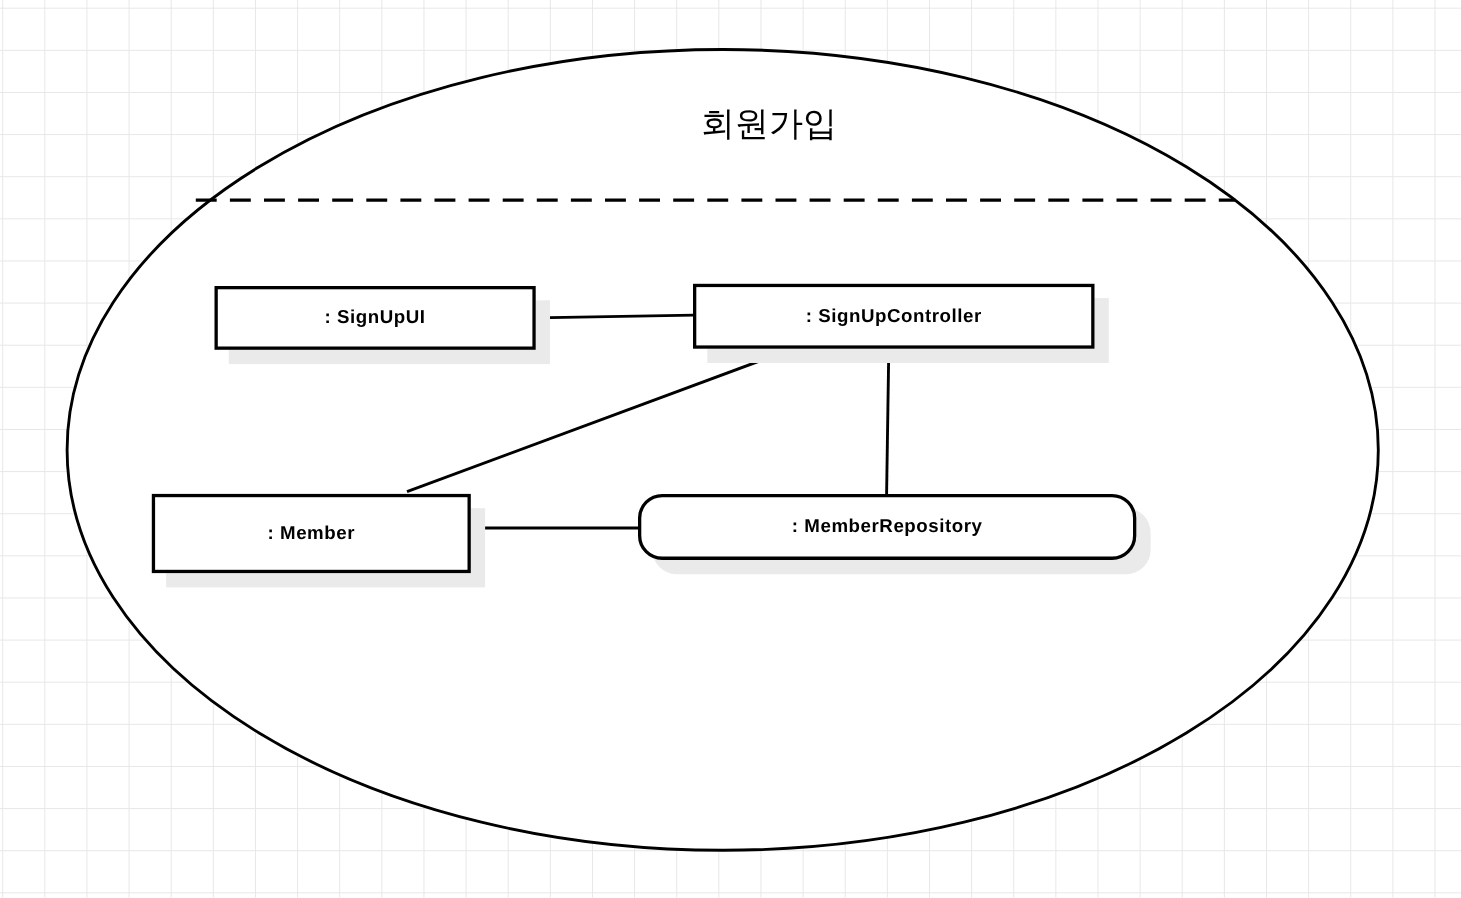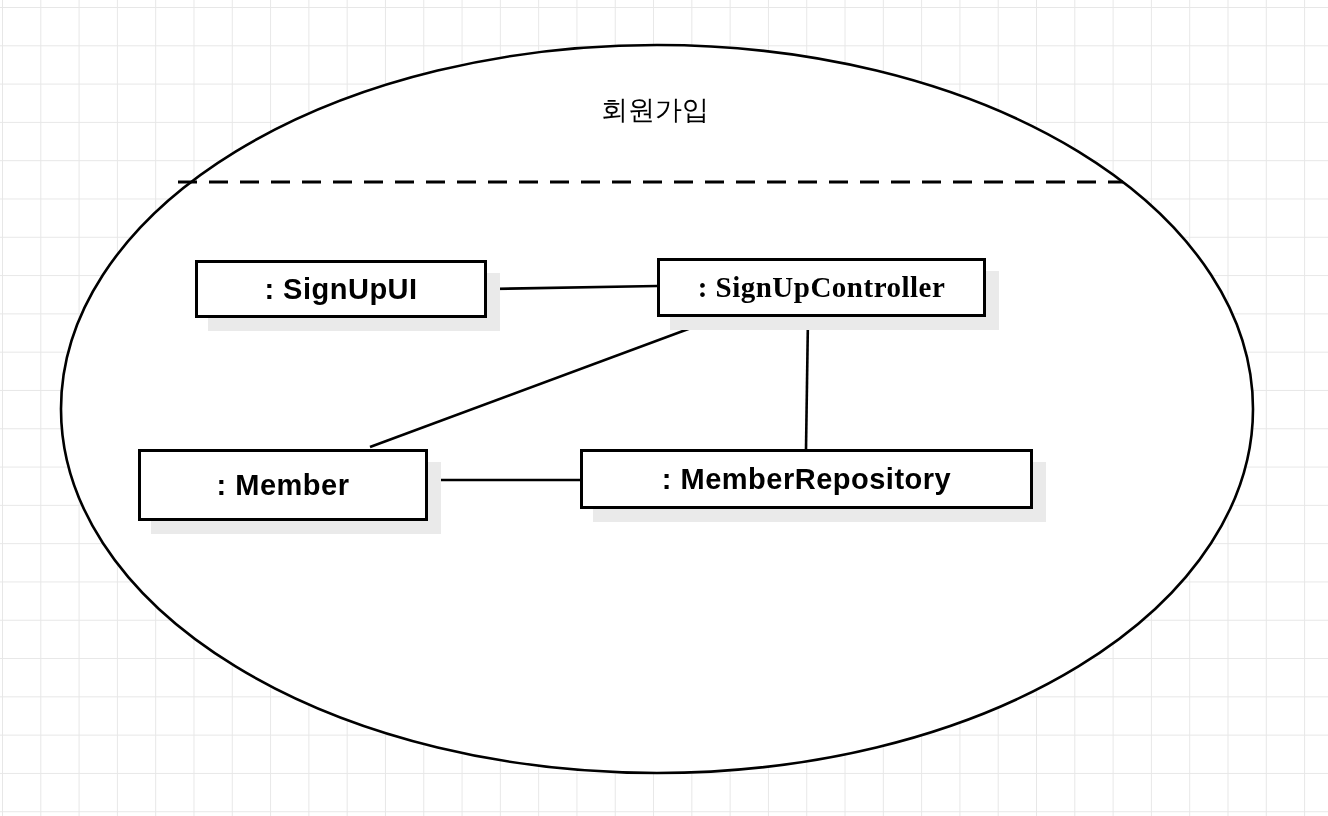--- a/index.html
+++ b/index.html
@@ -31,36 +31,36 @@
   .node-box {
     position: absolute;
     box-sizing: border-box;
     background: #ffffff;
     border: 3px solid #000000;
     box-shadow: 13px 13px 0 0 #eaeaea;
     display: flex;
     align-items: center;
     justify-content: center;
     font-weight: bold;
-    font-size: 29px;
+    font-size: 17px;
     color: #000000;
     white-space: nowrap;
     letter-spacing: 0.5px;
   }
   .node-signup-ui          { left: 195px; top: 260px; width: 292px; height: 58px; }
-  .node-signup-controller  { left: 657px; top: 258px; width: 329px; height: 59px; font-family: Liberation Serif, serif; }
+  .node-signup-controller  { left: 630px; top: 258px; width: 365px; height: 59px; }
   .node-member             { left: 138px; top: 449px; width: 290px; height: 72px; }
-  .node-member-repository  { left: 580px; top: 449px; width: 453px; height: 60px; }
+  .node-member-repository  { left: 580px; top: 449px; width: 453px; height: 60px; border-radius: 22px; }
   .ellipse-title {
     position: absolute;
     left: 601px;
     top: 92px;
     width: 160px;
-    text-align: left;
-    font-size: 27px;
+    text-align: right;
+    font-size: 31px;
     color: #000000;
   }
 </style>
 </head>
 <body>
 
 <div class="canvas">
 
   <svg class="diagram-svg" viewBox="0 0 1328 816" xmlns="http://www.w3.org/2000/svg">
 

